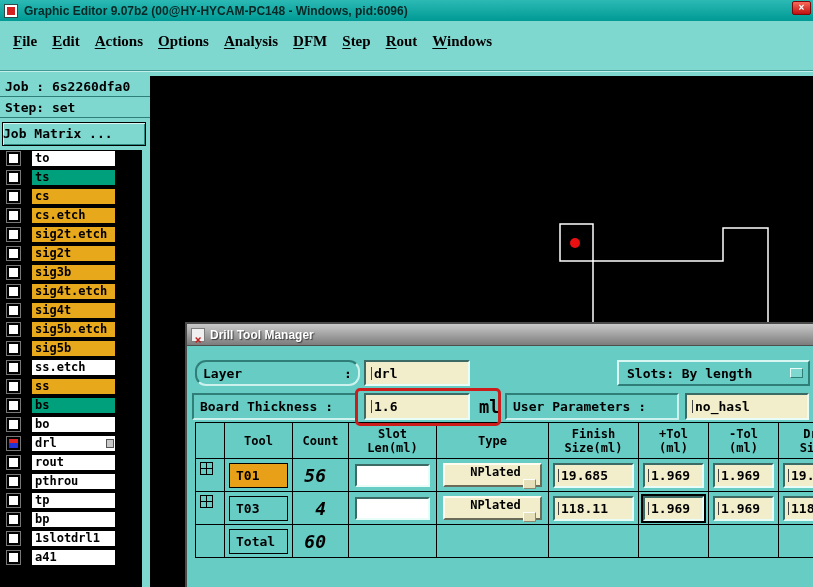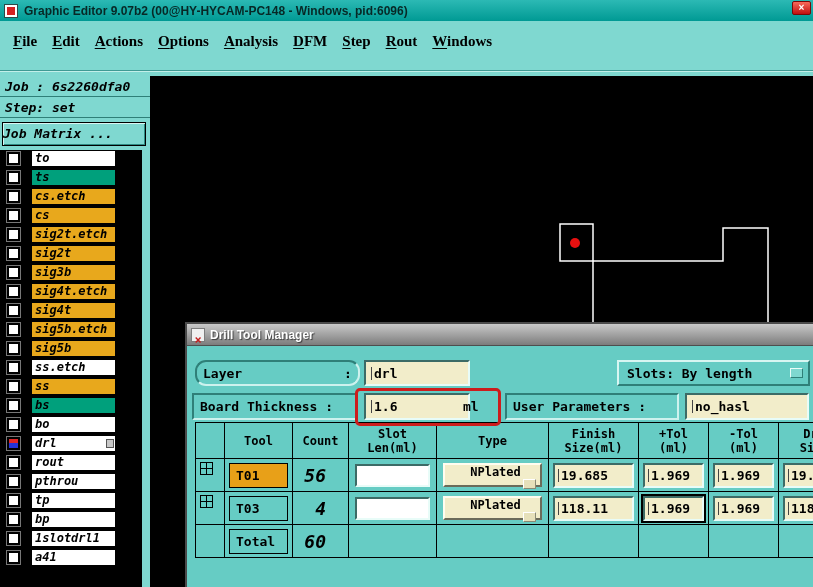--- a/index.html
+++ b/index.html
@@ -20,21 +20,21 @@
     line-height:12px; text-align:center; }
 
   
   .menubar { position:absolute; top:21px; left:0; width:813px; height:55px; background:#7fd8d0;
     display:flex; gap:15px; padding:12px 0 0 13px; }
   .menu-item { font-family:"Liberation Serif", serif; font-weight:bold; font-size:15px; color:#000; height:20px; cursor:default; }
   .menu-item .mn { text-decoration:underline; text-underline-offset:2px; }
   .menu-groove { position:absolute; left:0; bottom:4px; width:100%; height:2px; background:#3f9a94; border-bottom:1px solid #c2efe9; }
 
   
-  .sidebar { position:absolute; top:76px; left:0; width:150px; height:511px; background:#000; overflow:hidden;font-style:italic; }
+  .sidebar { position:absolute; top:76px; left:0; width:150px; height:511px; background:#000; overflow:hidden; }
   .side-top { position:absolute; top:0; left:0; width:150px; height:74px; background:#7fd8d0; }
   .job-label, .step-label { height:21px; line-height:21px; padding-left:5px; font-size:13px; font-weight:bold;
     color:#000; white-space:pre; border-bottom:1px solid #2f7f78; }
   .job-matrix-btn { position:absolute; left:2px; top:46px; width:144px; height:24px; background:#7fd8d0;
     border:1px solid #000; box-shadow:inset 1px 1px 0 #d8f6f2, inset -1px -1px 0 #2f8a82;
     font-size:13px; font-weight:bold; line-height:22px; padding-left:0; white-space:pre; }
   .layer-list { position:absolute; top:74px; left:0; width:142px; height:437px; background:#000; }
   .layer-row { display:flex; align-items:center; height:17px; margin-bottom:2px; padding-left:7px; }
   .layer-checkbox { flex:none; width:13px; height:13px; background:#fff; border:2px solid #000;
     outline:1px solid #777; margin-right:11px; }
@@ -75,22 +75,22 @@
   .inp-layer { left:177px; top:12px; width:106px; height:26px; }
   .slots-dd  { position:absolute; left:430px; top:12px; width:193px; height:26px; background:#66ccc4;
     border:2px solid; border-color:#d8f6f2 #2f7f78 #2f7f78 #d8f6f2; display:flex; align-items:center;
     padding-left:8px; font-size:13px; font-weight:bold; white-space:pre; }
   .slots-dd .dd-handle { margin-left:auto; margin-right:5px; }
   .dd-handle { width:13px; height:10px; background:#7fd8d0; border:1px solid;
     border-color:#e8fcf8 #2f7f78 #2f7f78 #e8fcf8; flex:none; }
 
   .lbl-board { left:5px;   top:45px; width:165px; height:27px; }
   .inp-board { left:177px; top:45px; width:106px; height:27px; }
-  .unit-ml   { position:absolute; left:276px; top:45px; height:27px; display:flex; align-items:center;
-    font-size:13px; font-weight:bold; }
+  .unit-ml   { position:absolute; left:292px; top:45px; height:27px; display:flex; align-items:center;
+    font-size:17px; font-weight:bold; }
   .lbl-user  { left:318px; top:45px; width:174px; height:27px; }
   .inp-user  { left:498px; top:45px; width:124px; height:27px; }
 
   .red-annotation { position:absolute; left:168px; top:40px; width:146px; height:38px;
     border:3px solid #cc1d1d; border-radius:5px; z-index:6; pointer-events:none; }
 
   
   .tool-table { position:absolute; left:8px; top:74px;
     display:grid; grid-template-columns:29px 68px 56px 88px 112px 90px 70px 70px 64px;
     grid-template-rows:36px 33px 33px 33px;
@@ -155,25 +155,25 @@
         <div class="layer-row">
           <span class="layer-checkbox"></span>
           <span class="layer-name c-white">to</span>
         </div>
         <div class="layer-row">
           <span class="layer-checkbox"></span>
           <span class="layer-name c-teal">ts</span>
         </div>
         <div class="layer-row">
           <span class="layer-checkbox"></span>
+          <span class="layer-name c-yellow">cs</span>
+        </div>
+        <div class="layer-row">
+          <span class="layer-checkbox"></span>
           <span class="layer-name c-yellow">cs.etch</span>
-        </div>
-        <div class="layer-row">
-          <span class="layer-checkbox"></span>
-          <span class="layer-name c-yellow">cs</span>
         </div>
         <div class="layer-row">
           <span class="layer-checkbox"></span>
           <span class="layer-name c-yellow">sig2t.etch</span>
         </div>
         <div class="layer-row">
           <span class="layer-checkbox"></span>
           <span class="layer-name c-yellow">sig2t</span>
         </div>
         <div class="layer-row">

